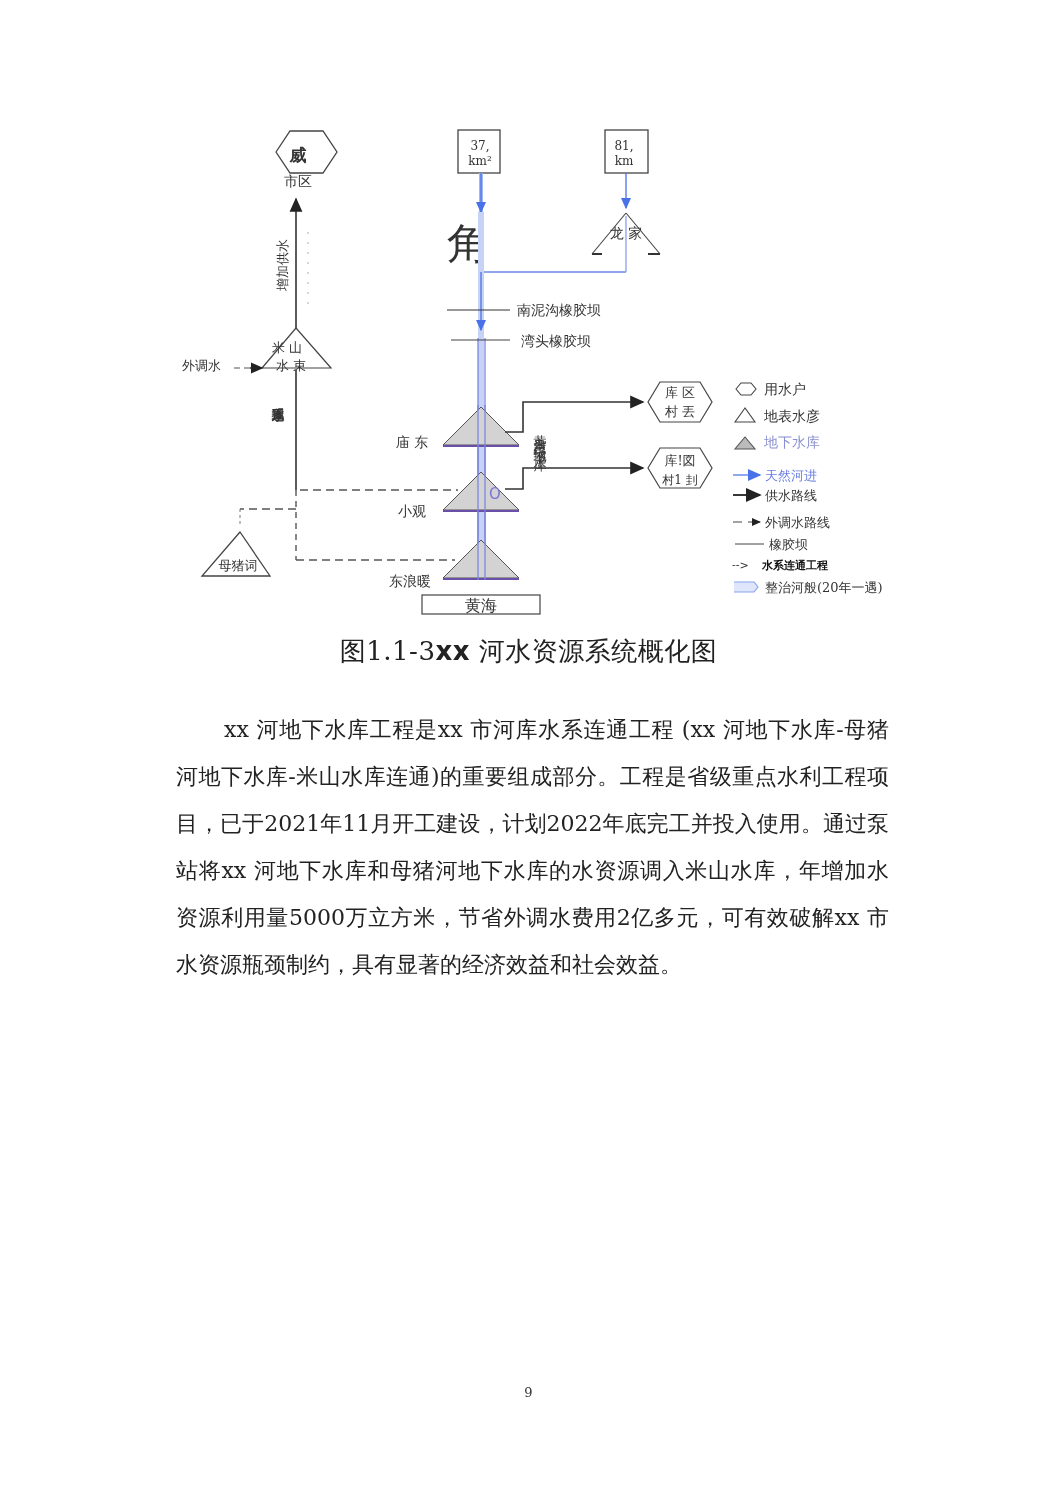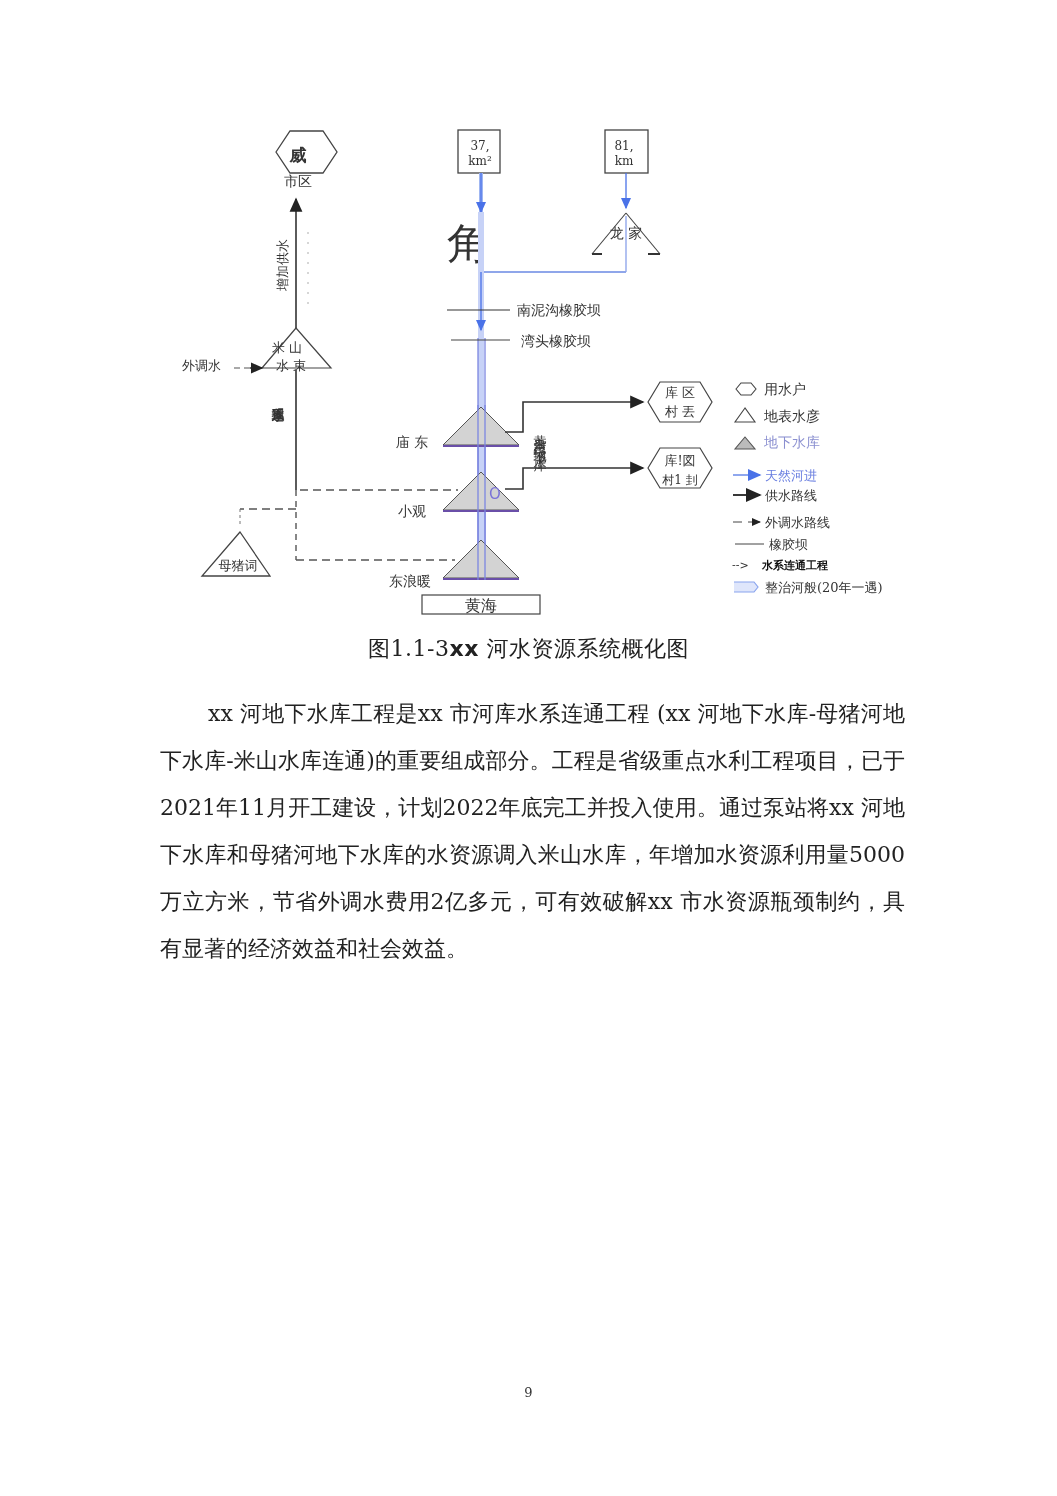--- a/index.html
+++ b/index.html
@@ -2,25 +2,25 @@
 <html><head>
   <meta charset="utf-8">
   <style>
     html, body { margin: 0; padding: 0; background: #ffffff; }
     body { width: 1057px; height: 1496px; position: relative; overflow: hidden;
       font-family: "DejaVu Serif", "Liberation Serif", serif; color: #222; }
     .page { position: absolute; left: 0; top: 0; width: 1057px; height: 1496px; }
     .figure { position: absolute; left: 150px; top: 118px; width: 760px; height: 510px; }
     .figure svg { position: absolute; left: 0; top: 0; }
     .caption { position: absolute; left: 0; width: 1057px; top: 634px; text-align: center;
-      font-size: 22px; color: #222; letter-spacing: 0.5px; }
+      font-size: 26px; color: #222; letter-spacing: 0.5px; }
     .caption .xx { font-family: "DejaVu Sans", sans-serif; font-weight: bold; }
     .body-text { position: absolute; left: 160px; top: 690px; width: 745px;
       font-size: 22px; line-height: 47px; color: #222; text-align: justify; }
-    .body-text p { margin: 0; text-indent: 48px; }
+    .body-text p { margin: 16px; text-indent: 48px; }
     .page-num { position: absolute; left: 0; width: 1057px; top: 1385px; text-align: center;
       font-size: 13px; color: #333; }
     .lbl { font-family: "DejaVu Serif", "Liberation Serif", serif; fill: #333; }
   </style>
 </head>
 <body>
 
 <div class="page">
 
   <div class="figure">

